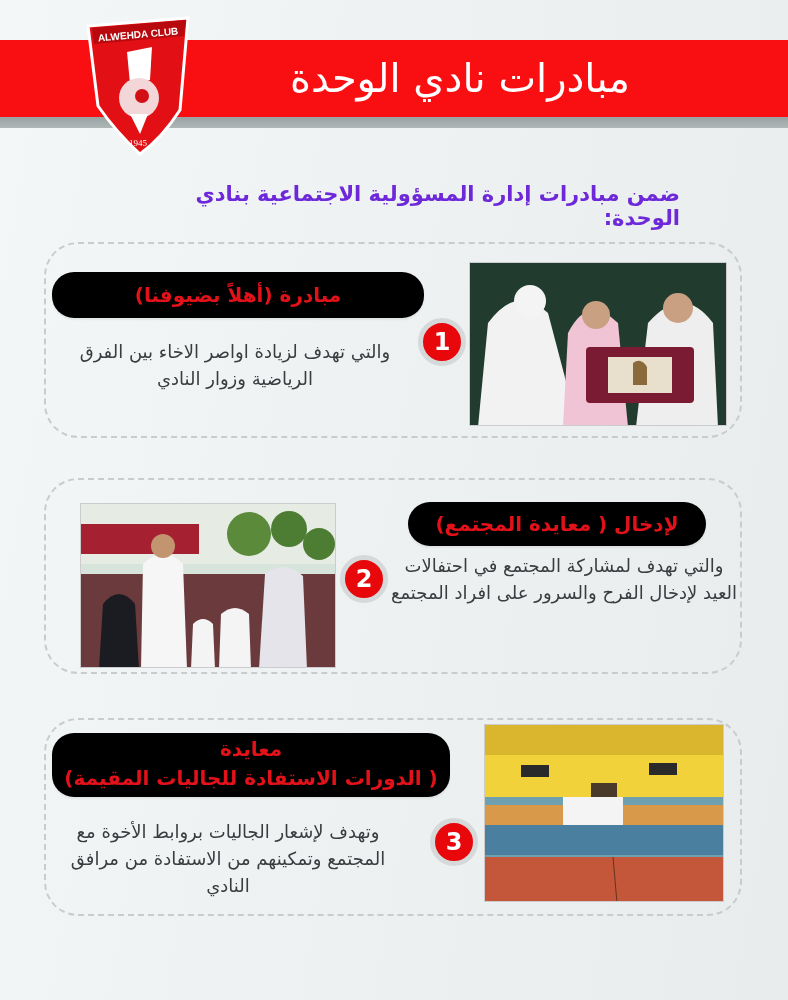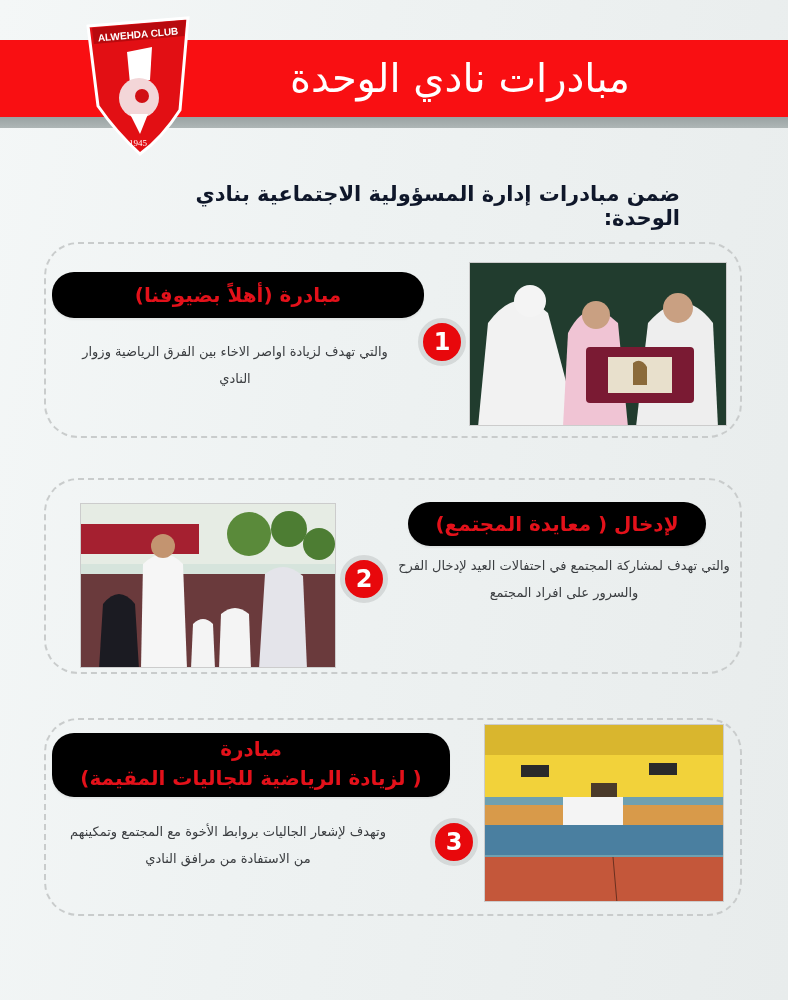--- a/index.html
+++ b/index.html
@@ -18,32 +18,32 @@
       position: absolute; left: 0; top: 117px; width: 788px; height: 11px;
       background: linear-gradient(#9aa3a3, #aeb6b6);
     }
     .banner-title {
       position: absolute; top: 52px; left: 270px; width: 380px; height: 52px;
       color: #fff; font-size: 40px; font-weight: normal; text-align: center; line-height: 52px;
     }
     .logo { position: absolute; left: 82px; top: 14px; width: 112px; height: 142px; }
     .intro {
       position: absolute; top: 182px; left: 120px; width: 560px;
-      font-size: 21px; font-weight: bold; color: #0f172a; text-align: right;
+      font-size: 21px; font-weight: bold; color: #6d28d9; text-align: right;
     }
     .card {
       position: absolute; border: 2px dashed #c9cccc; border-radius: 34px;
     }
     .pill {
       position: absolute; background: #000000; border-radius: 22px;
       color: #e3111a; font-weight: bold; text-align: center; font-size: 20px;
       box-shadow: 0 2px 2px rgba(0,0,0,0.06);
     }
     .desc {
-      position: absolute; color: #3a3d40; font-size: 13px; text-align: center; line-height: 27px;
+      position: absolute; color: #3a3d40; font-size: 18px; text-align: center; line-height: 27px;
     }
     .badge {
       position: absolute; width: 48px; height: 48px; border-radius: 50%;
       background: #e8080c; border: 5px solid #d5d9d9;
       color: #fff; font-weight: bold; font-size: 24px; text-align: center; line-height: 38px;
       direction: ltr;
     }
     .photo { position: absolute; overflow: hidden; border: 1px solid #ccc; }
   </style>
 </head>
@@ -102,22 +102,22 @@
     <path d="M140 165 L142 110 Q156 98 170 110 L172 165 Z" fill="#f4f4f4"></path>
     <path d="M180 165 L186 70 Q205 55 224 72 L228 165 Z" fill="#e4e4ea"></path>
   </svg>
 </div>
 <div class="badge" style="left:340px; top:555px;">2</div>
 <div class="pill" style="left:408px; top:502px; width:298px; height:44px; line-height:44px;">لإدخال ( معايدة المجتمع)</div>
 <div class="desc" style="left:390px; top:552px; width:348px;">والتي تهدف لمشاركة المجتمع في احتفالات العيد لإدخال الفرح والسرور على افراد المجتمع</div>
 
 <div class="card" style="left:44px; top:718px; width:698px; height:198px;"></div>
 <div class="pill" style="left:52px; top:733px; width:398px; height:64px; padding-top:2px; line-height:29px;">
-  <div>مبادرة</div>
-  <div>( لزيادة الرياضية للجاليات المقيمة)</div>
+  <div>معايدة</div>
+  <div>( الدورات الاستفادة للجاليات المقيمة)</div>
 </div>
 <div class="desc" style="left:66px; top:818px; width:324px;">وتهدف لإشعار الجاليات بروابط الأخوة مع المجتمع وتمكينهم من الاستفادة من مرافق النادي</div>
 <div class="badge" style="left:430px; top:818px;">3</div>
 <div class="photo" style="left:484px; top:724px; width:240px; height:178px;">
   <svg width="240" height="178" viewBox="0 0 240 178">
     <rect width="240" height="178" fill="#f2d23a"></rect>
     <rect x="0" y="0" width="240" height="30" fill="#d9b62e"></rect>
     <rect x="38" y="40" width="28" height="12" fill="#2a2a2a"></rect>
     <rect x="166" y="38" width="28" height="12" fill="#2a2a2a"></rect>
     <rect x="108" y="58" width="26" height="14" fill="#4a3a2a"></rect>

